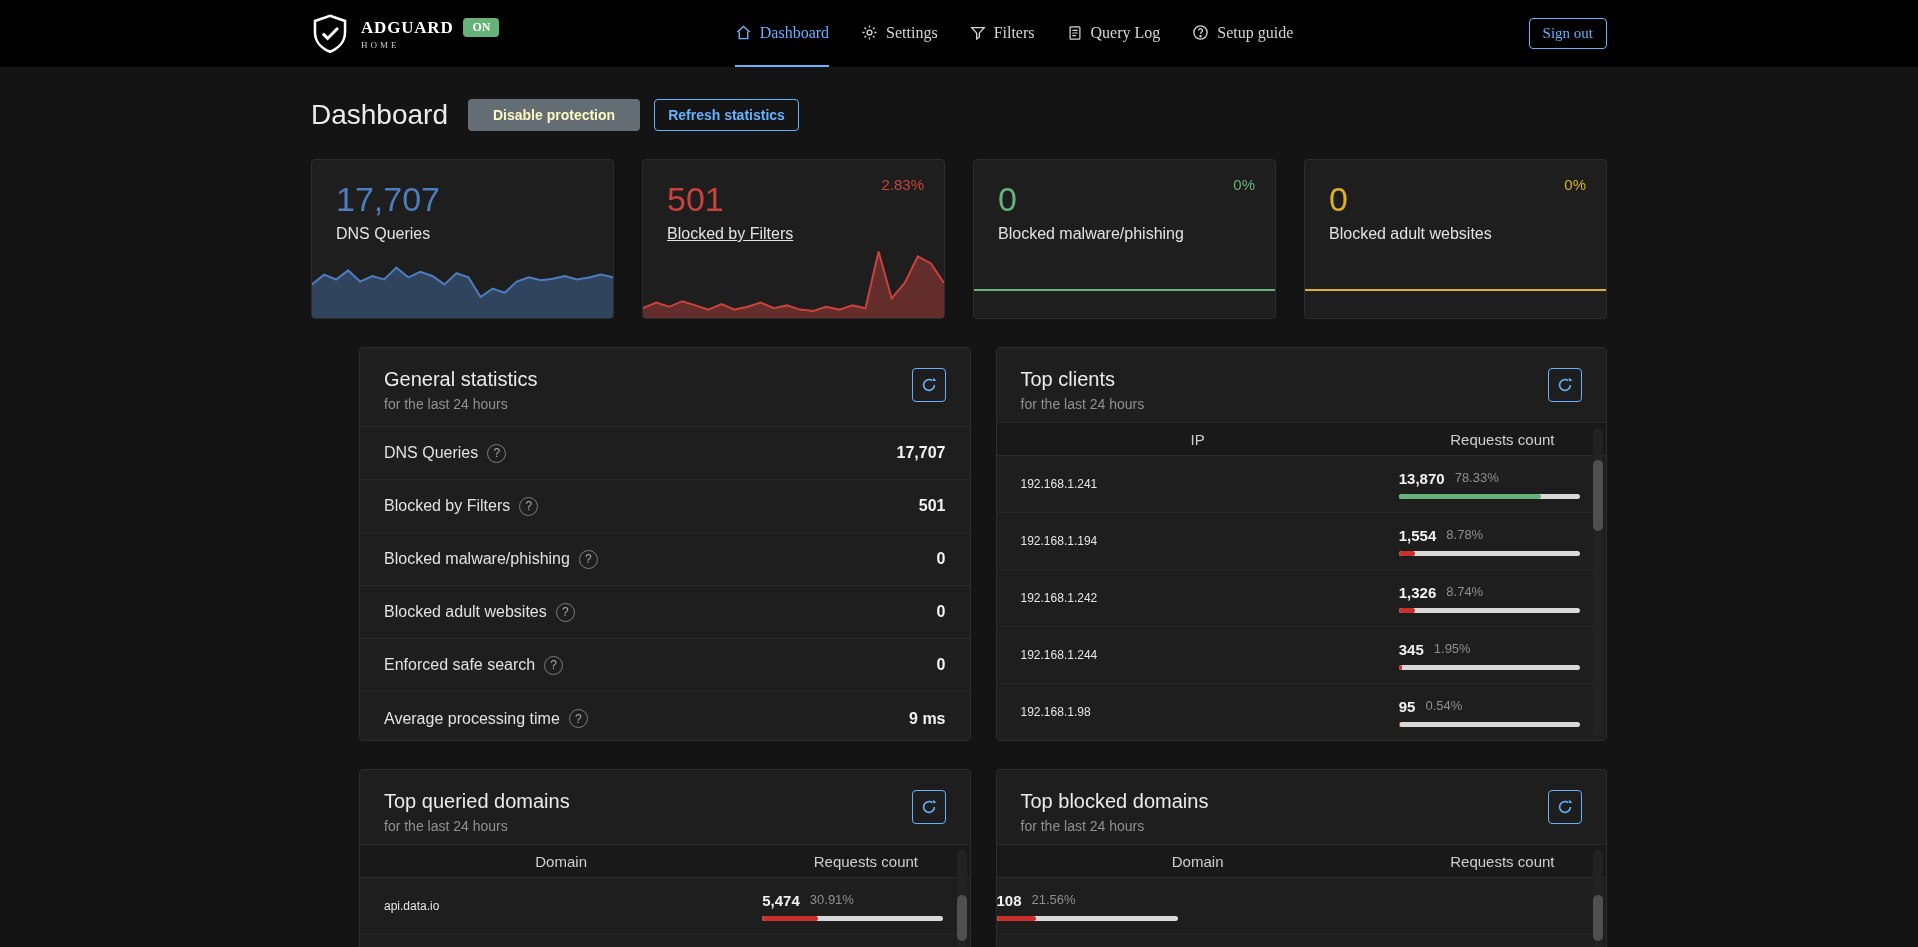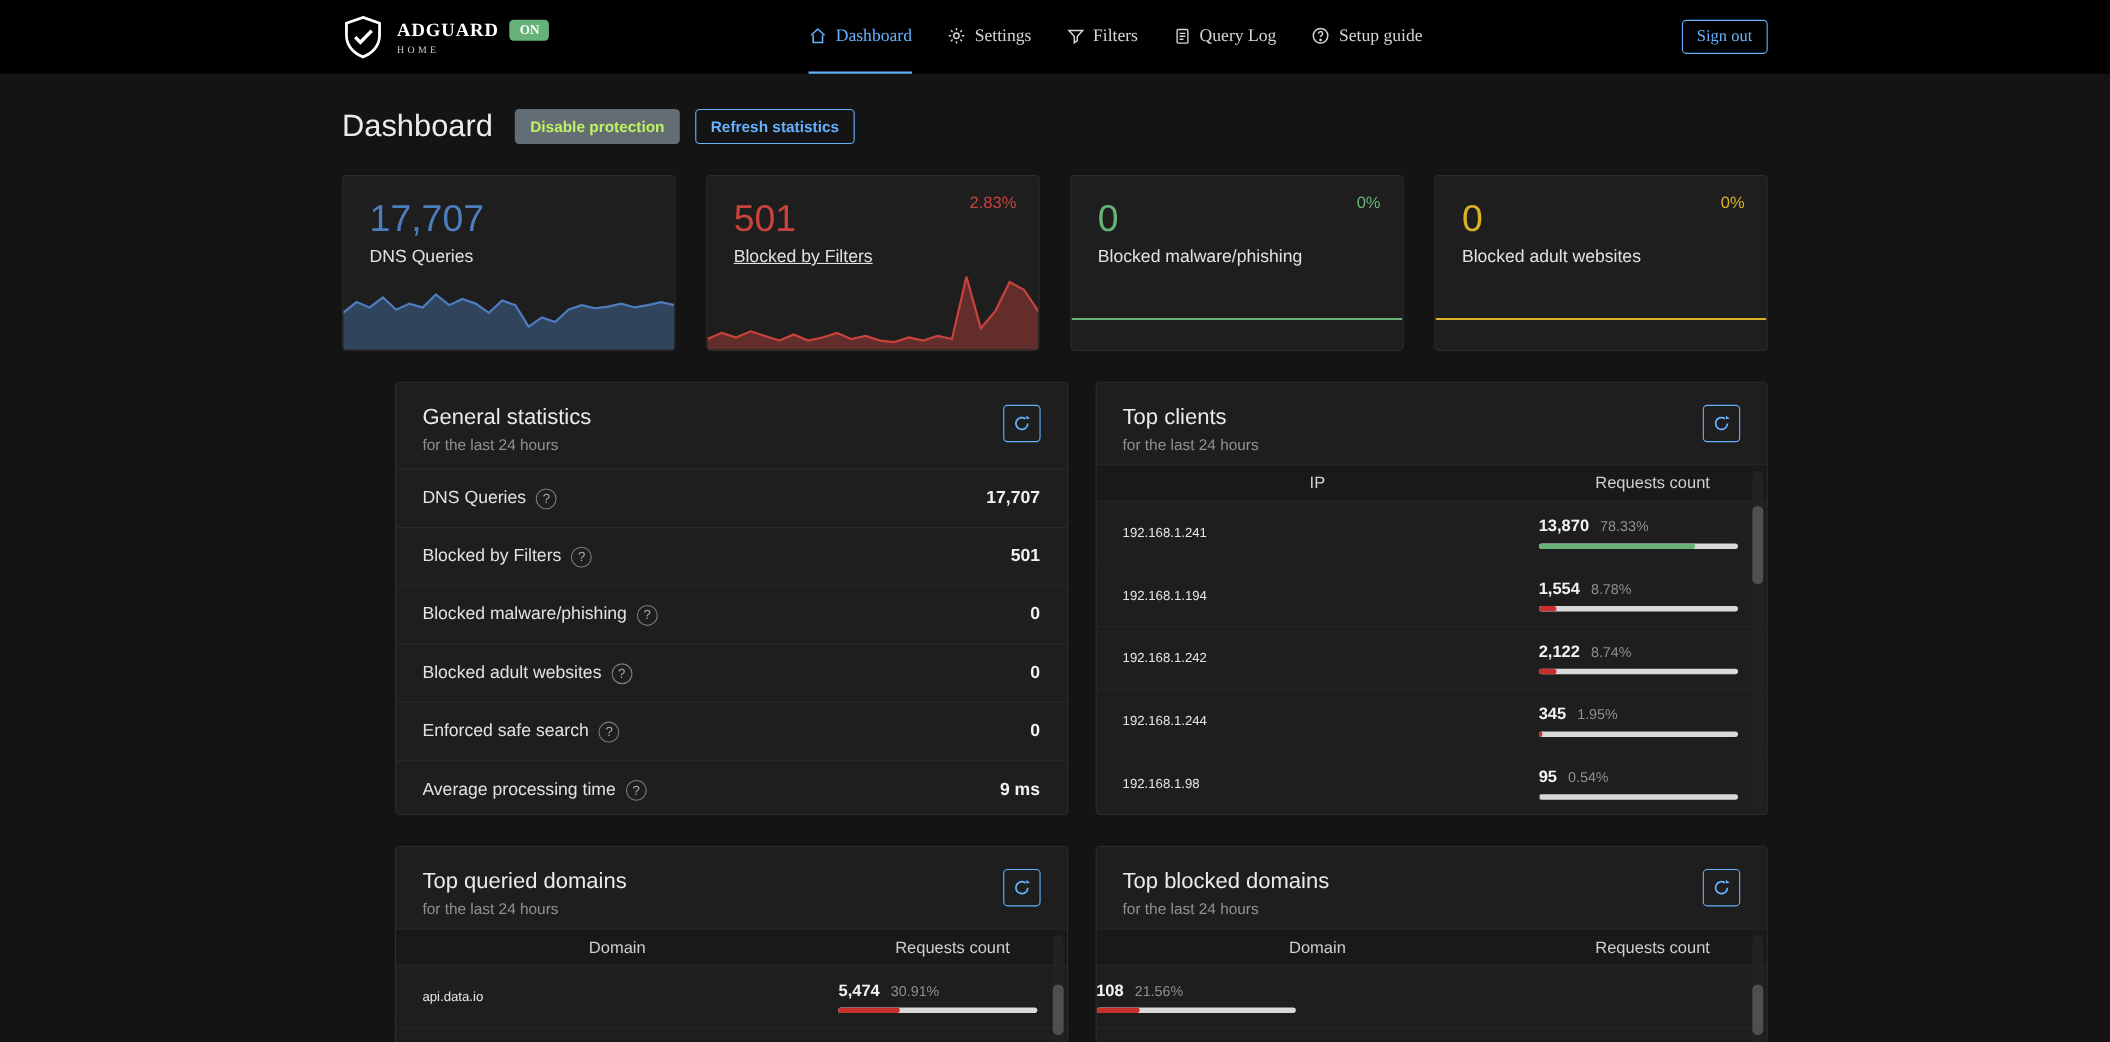--- a/index.html
+++ b/index.html
@@ -23,22 +23,22 @@
   .nav-item { display:flex; align-items:center; gap:8px; color:#d6d6d6; font-size:16px;
               height:100%; border-bottom:2px solid transparent; cursor:pointer; }
   .nav-item.active { color:#66b2ff; border-bottom-color:#66b2ff; }
   .signout-btn { background:transparent; border:1px solid #66b2ff; color:#66b2ff;
                  font-size:15px; padding:6px 13px; border-radius:4px; cursor:pointer;
                  font-family:inherit; }
 
   
   .page-header { display:flex; align-items:center; margin:32px 0 28px; }
   .page-title { font-size:28px; font-weight:400; color:#ececec; margin:0 20px 0 0; }
-  .btn-gray { background:#646c74; color:#bef264; border:none; border-radius:4px;
-              font-size:14px; font-weight:700; padding:8px 14px; margin-right:14px;
+  .btn-gray { background:#646c74; color:#fef9c3; border:none; border-radius:4px;
+              font-size:14px; font-weight:700; padding:8px 25px; margin-right:14px;
               cursor:pointer; font-family:inherit; }
   .btn-outline { background:transparent; color:#66b2ff; border:1px solid #66b2ff;
                  border-radius:4px; font-size:14px; font-weight:700; padding:7px 13px;
                  cursor:pointer; font-family:inherit; }
 
   
   .stats-row { display:grid; grid-template-columns:repeat(4,1fr); gap:28px; margin-bottom:28px; }
   .stat-card { position:relative; height:160px; background:#1e1e1e; border:1px solid #2d2d2d;
                border-radius:4px; overflow:hidden; padding:22px 24px; }
   .stat-value { font-size:34px; font-weight:400; line-height:1; }
@@ -75,21 +75,21 @@
   
   .tbl-head { display:flex; align-items:center; height:34px; margin-top:10px;
               background:#191919; border-top:1px solid #2a2a2a; border-bottom:1px solid #2a2a2a;
               font-size:15px; color:#cfcfcf; }
   .th-left { width:66%; text-align:center; }
   .th-right { width:34%; text-align:center; }
   .t-row { display:flex; align-items:center; height:57px; border-bottom:1px solid #262626; }
   .t-row:last-child { border-bottom:none; }
   .t-key { width:66%; padding-left:24px; font-size:12px; color:#e6e6e6; display:flex; align-items:center; gap:9px; }
   .t-data { width:34%; padding-right:26px; }
-  .t-nums { display:flex; align-items:center; gap:10px; }
+  .t-nums { display:flex; align-items:flex-start; gap:10px; }
   .t-count { font-weight:700; font-size:15px; color:#f2f2f2; }
   .t-pct { font-size:13px; color:#8f8f8f; }
   .bar-track { position:relative; height:5px; background:#d9d9d9; border-radius:3px;
                margin-top:7px; overflow:hidden; }
   .bar-fill { position:absolute; left:0; top:0; bottom:0; border-radius:3px; }
 
   
   .fake-scroll { position:absolute; right:3px; top:80px; bottom:3px; width:10px;
                  background:#222; border-radius:5px; }
   .fake-thumb { position:absolute; left:0; right:0; background:#4f4f4f; border-radius:5px; cursor:grab; }
@@ -305,21 +305,21 @@
           </div>
           <div class="bar-track">
             <div class="bar-fill" style="width: 8.78%; background: rgb(201, 48, 44);"></div>
           </div>
         </div>
       </div>
       <div class="t-row">
         <div class="t-key">192.168.1.242</div>
         <div class="t-data">
           <div class="t-nums">
-            <span class="t-count">2,122</span>
+            <span class="t-count">1,326</span>
             <span class="t-pct">8.74%</span>
           </div>
           <div class="bar-track">
             <div class="bar-fill" style="width: 8.74%; background: rgb(201, 48, 44);"></div>
           </div>
         </div>
       </div>
       <div class="t-row">
         <div class="t-key">192.168.1.244</div>
         <div class="t-data">

